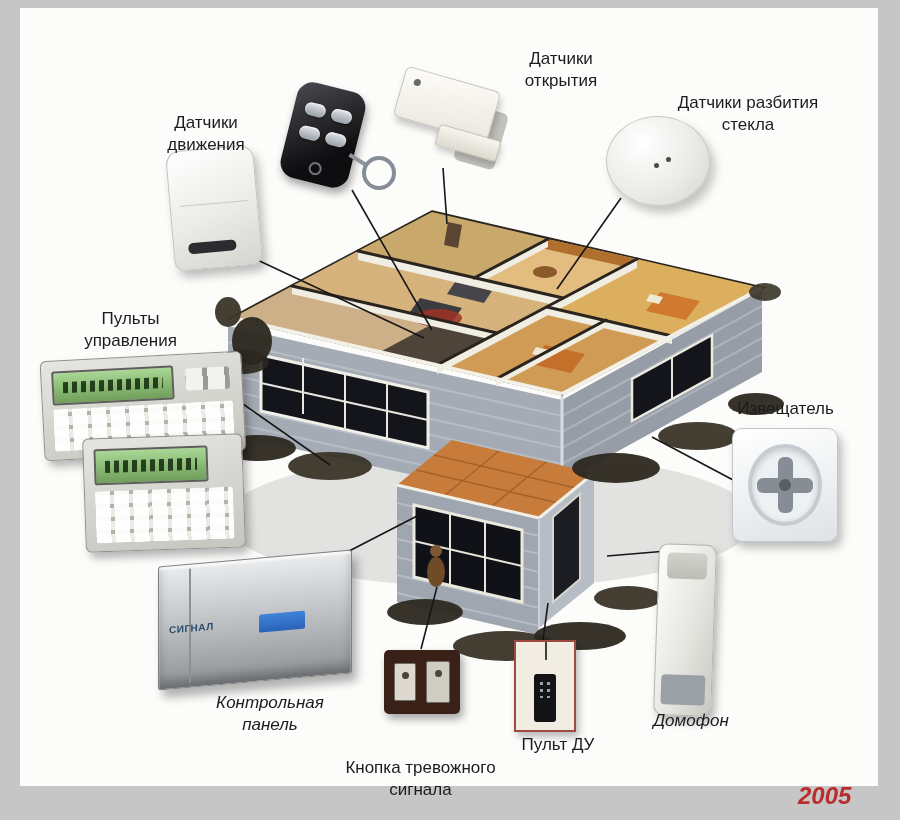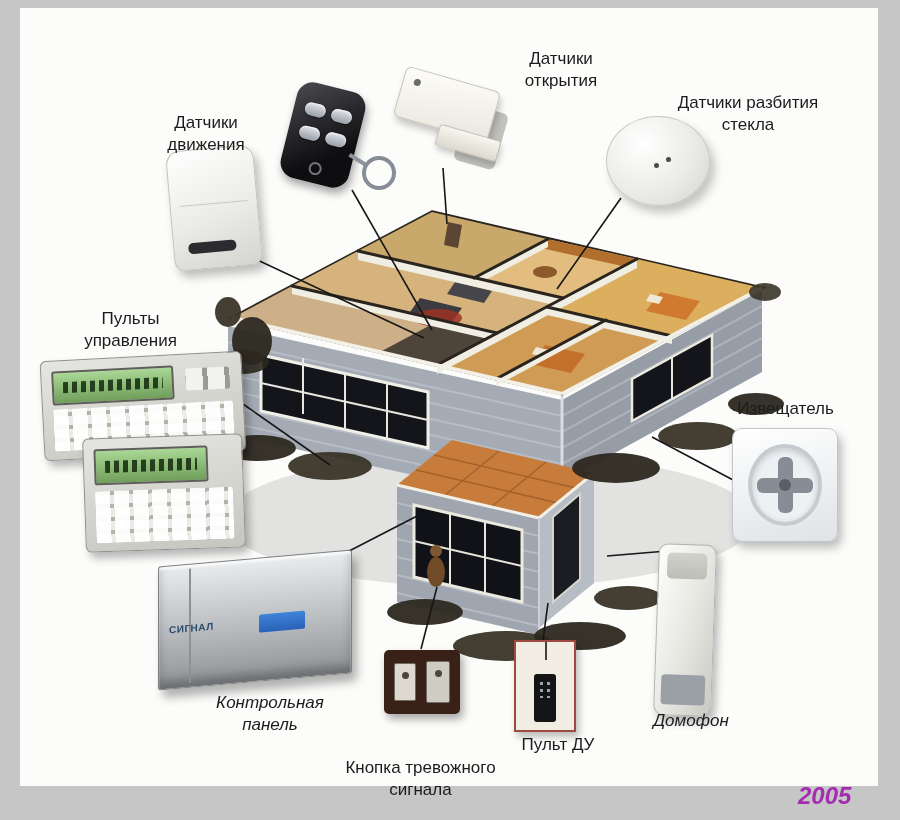--- a/index.html
+++ b/index.html
@@ -4,21 +4,21 @@
 <style>
   html,body{margin:0;padding:0;}
   .canvas{position:relative;width:900px;height:820px;background:#c6c6c6;overflow:hidden;
           font-family:"Liberation Sans",sans-serif;}
   .page{position:absolute;left:20px;top:8px;width:858px;height:778px;background:#fcfcfb;}
   .art{position:absolute;left:0;top:0;z-index:1;}
   .device{position:absolute;z-index:3;}
   .label{position:absolute;z-index:5;font-size:17px;line-height:1.3;color:#1c1c1c;
          text-align:center;white-space:pre-line;}
   .watermark{position:absolute;left:798px;top:782px;z-index:4;
-             font:italic 700 24px "Liberation Sans",sans-serif;color:#a21caf;opacity:.9;}
+             font:italic 700 24px "Liberation Sans",sans-serif;color:#b91c1c;opacity:.9;}
 
   
   .pir{left:170px;top:148px;width:86px;height:118px;transform:rotate(-5deg);
        background:linear-gradient(160deg,#ffffff,#ebebe8 55%,#d4d4d0);
        border:1px solid #c2c2bc;border-radius:14px 14px 10px 10px;
        box-shadow:4px 7px 10px rgba(0,0,0,.25);}
   .pir-window{position:absolute;left:16%;bottom:15px;width:56%;height:11px;
               background:#2b2b30;border-radius:5px;}
   .pir-ridge{position:absolute;left:10%;right:10%;top:46%;height:0;border-top:1px solid #c9c9c3;}
 

